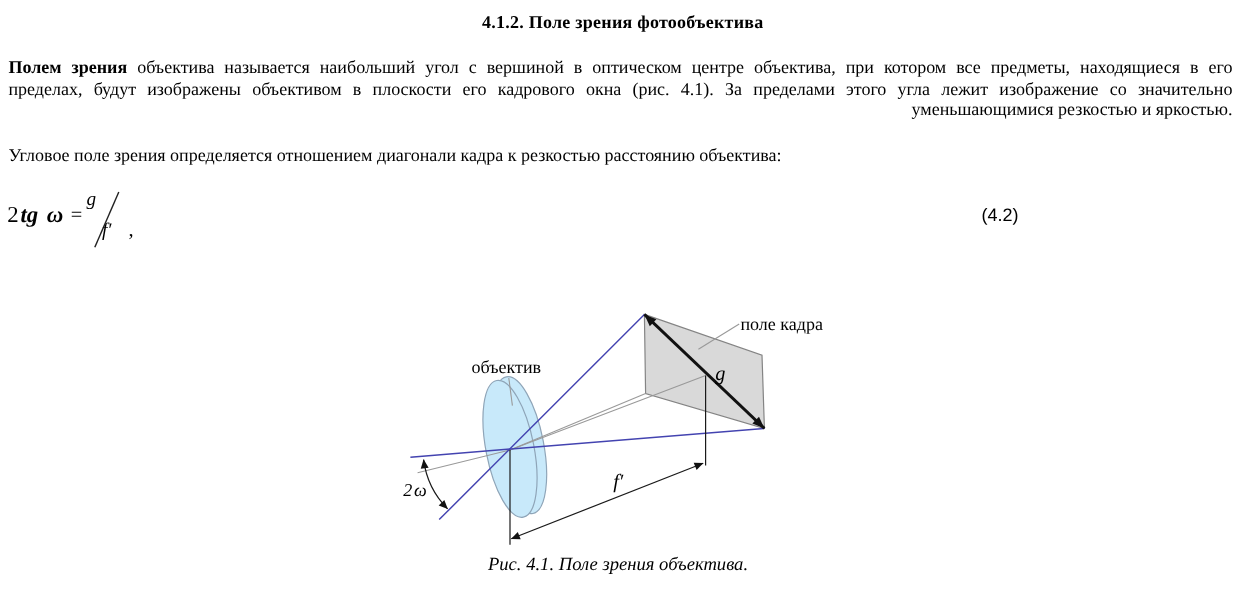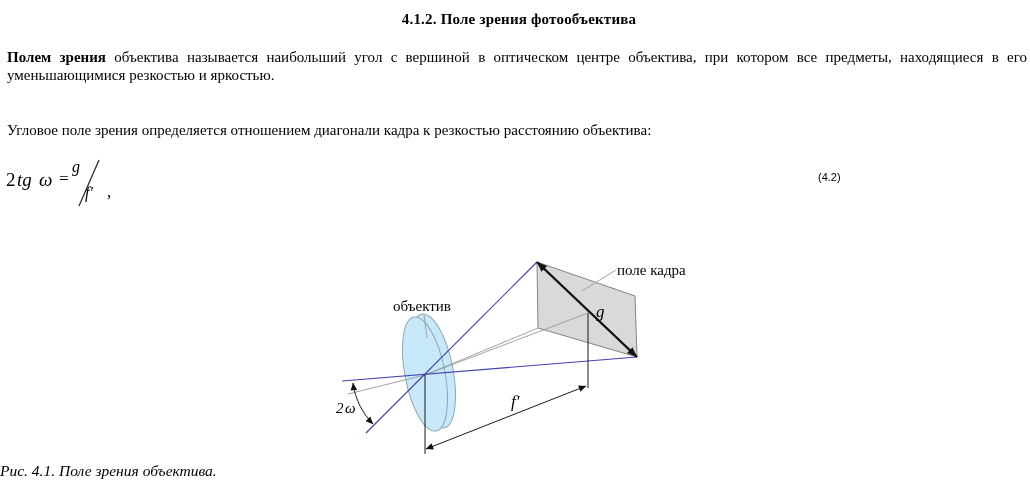--- a/index.html
+++ b/index.html
@@ -6,65 +6,66 @@
   html,body { background:#fff; }
   body { width:1030px; height:502px; font-family:"Liberation Serif","DejaVu Serif",serif; color:#000; }
   .page { position:relative; width:1030px; height:502px; overflow:hidden; background:#fff; }
 
   .title { position:absolute; top:11px; left:4px; width:100%; text-align:center;
            font-size:15px; font-weight:bold; letter-spacing:0.2px; }
 
   .para { position:absolute; left:7px; width:1020px; font-size:15px; line-height:17.5px; }
   .p1 { top:49px; }
   .jline { text-align:justify; text-align-last:justify; }
-  .jlast { text-align:left; }
+  .jlast { text-align:right; }
   .p2 { top:122px; }
 
   .formula { position:absolute; left:5px; top:158px; width:160px; height:54px; }
   .formula .fx { position:absolute; font-size:19px; }
   .formula .coef { left:1px; top:11px; }
-  .formula .ital { font-style:italic; }
+  .formula .ital { font-style:italic;font-weight:bold; }
   .formula .func { left:12px; top:11px; }
   .formula .om   { left:34px; top:11px; }
   .formula .eqs  { left:54px; top:11px; font-size:17px; }
   .formula .num  { left:67px; top:0px;  font-size:16px; font-style:italic; }
   .formula .den  { left:80px; top:26px; font-size:16px; font-style:italic; }
   .formula .comma{ left:102px; top:24px; font-size:17px; }
   .slash { position:absolute; left:70px; top:0px; }
   .slash line { stroke:#222; stroke-width:1.2; }
 
   .eqnum { position:absolute; left:818px; top:171px;
-           font-family:"Liberation Sans","DejaVu Sans",sans-serif; font-size:11px; }
+           font-family:"Liberation Sans","DejaVu Sans",sans-serif; font-size:15px; }
 
   .where { position:absolute; left:5px; top:213px; font-size:15px; }
   .where .gsym { font-size:18px; font-style:italic; margin:0 7px; }
 
   .figure { position:absolute; left:330px; top:247px; width:380px; height:214px; }
   .figure svg text { font-size:15px; fill:#000; font-family:"Liberation Serif","DejaVu Serif",serif; }
   .figure svg text.itl { font-style:italic; font-size:17px; }
   .figure svg text.ang { font-style:italic; font-size:15px; letter-spacing:1.5px; }
   .thin  { stroke:#999; stroke-width:0.9; fill:none; }
   .ray   { stroke:#4343b0; stroke-width:1.2; }
   .framepoly { fill:#d9d9d9; stroke:#848484; stroke-width:1; }
   .lens-el { fill:#c8e9fa; stroke:#8fa5b8; stroke-width:1; }
   .blk  { stroke:#1a1a1a; stroke-width:1; fill:none; }
   .diag { stroke:#111; stroke-width:2.4; fill:none; }
 
-  .caption { position:absolute; top:462px; left:0; width:100%; 
+  .caption { position:absolute; top:462px; left:0; width:100%; text-align:center;
              font-style:italic; font-size:15.5px; }
 </style>
 </head>
 <body>
 
 <div class="page">
 
   <div class="title">4.1.2. Поле зрения фотообъектива</div>
 
   <div class="para p1">
     <div class="jline"><b>Полем зрения</b><span> объектива называется наибольший угол с вершиной в оптическом центре объектива, при котором все предметы, находящиеся в его</span></div>
+    <div class="jline">пределах, будут изображены объективом в плоскости его кадрового окна (рис. 4.1). За пределами этого угла лежит изображение со значительно</div>
     <div class="jlast">уменьшающимися резкостью и яркостью.</div>
   </div>
 
   <div class="para p2">Угловое поле зрения определяется отношением диагонали кадра к резкостью расстоянию объектива:</div>
 
   <div class="formula">
     <span class="fx coef">2</span>
     <span class="fx ital func">tg</span>
     <span class="fx ital om">ω</span>
     <span class="fx eqs">=</span>

